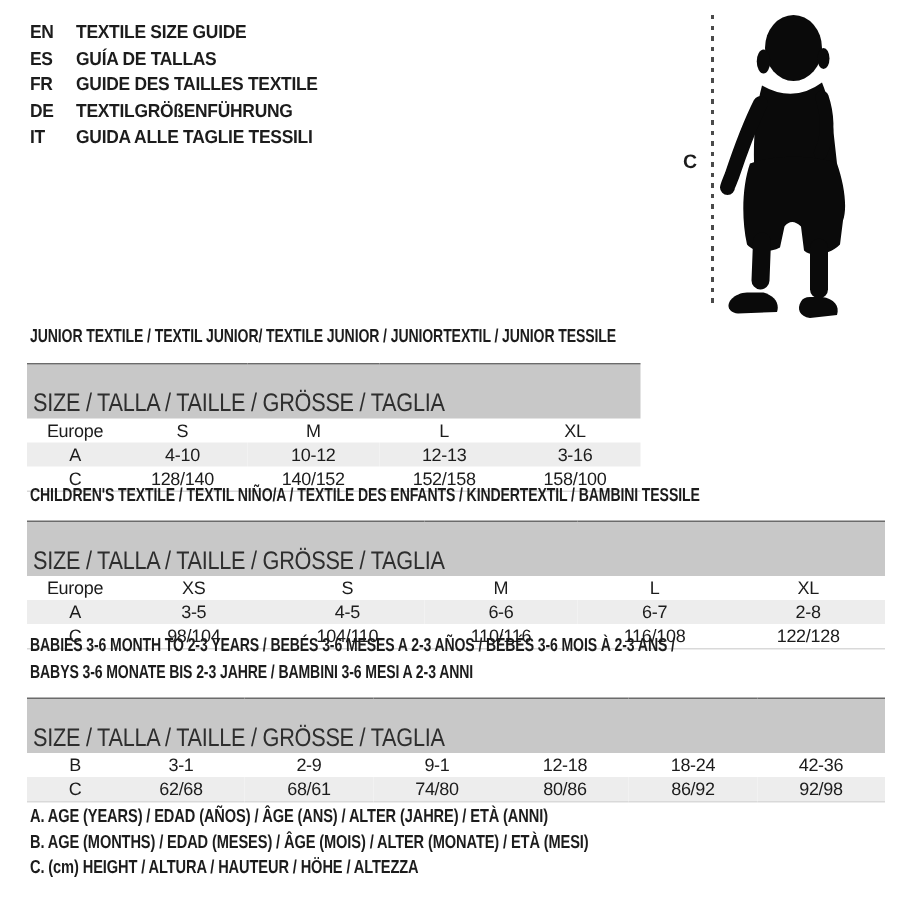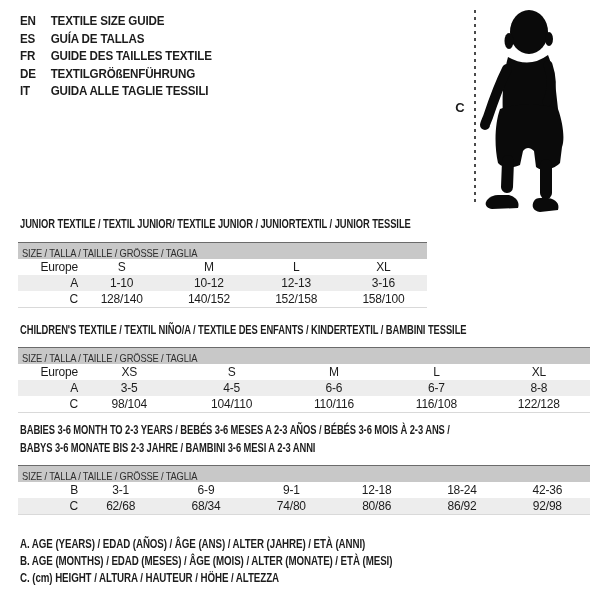--- a/index.html
+++ b/index.html
@@ -51,34 +51,34 @@
   
   .size-table{
     position:absolute;left:18px;
     border-collapse:collapse;table-layout:fixed;
     font-size:12px;color:var(--text);
   }
   .size-table th{
     background:var(--header_bar);
     border-top:1px solid var(--bar_top_line);
     font-weight:normal;text-align:left;
-    height:13px;padding:4px 0 0 4px;
-    font-size:11px;color:#2e2e2e;
+    height:13px;padding:16px 0 0 4px;
+    font-size:17px;color:#2e2e2e;
     white-space:nowrap;overflow:visible;
   }
   .condense{
     display:inline-block;
     transform:scaleX(.85);transform-origin:0 50%;
     letter-spacing:-0.2px;
   }
   .size-table td{
     height:16px;text-align:center;padding:0;
     letter-spacing:-0.2px;white-space:nowrap;
   }
-  .size-table td.row-label{text-align:right;padding-left:4px;}
+  .size-table td.row-label{text-align:center;padding-left:4px;}
   .size-table tr.shaded td{background:var(--row_shaded);}
   .size-table tbody tr:last-child td{border-bottom:1px solid var(--table_border);}
   .col-label{width:60px;}
   .w-junior{width:409px;}
   .w-full{width:572px;}
   
   .footnotes{
     position:absolute;left:20px;top:536px;
     font-weight:bold;font-size:12.5px;line-height:17px;
     letter-spacing:-0.1px;white-space:nowrap;
@@ -146,21 +146,21 @@
   <tbody>
     <tr>
       <td class="row-label">Europe</td>
       <td>S</td>
       <td>M</td>
       <td>L</td>
       <td>XL</td>
     </tr>
     <tr class="shaded">
       <td class="row-label">A</td>
-      <td>1-10</td>
+      <td>4-10</td>
       <td>10-12</td>
       <td>12-13</td>
       <td>3-16</td>
     </tr>
     <tr>
       <td class="row-label">C</td>
       <td>128/140</td>
       <td>140/152</td>
       <td>152/158</td>
       <td>158/100</td>
@@ -191,21 +191,21 @@
       <td>M</td>
       <td>L</td>
       <td>XL</td>
     </tr>
     <tr class="shaded">
       <td class="row-label">A</td>
       <td>3-5</td>
       <td>4-5</td>
       <td>6-6</td>
       <td>6-7</td>
-      <td>8-8</td>
+      <td>2-8</td>
     </tr>
     <tr>
       <td class="row-label">C</td>
       <td>98/104</td>
       <td>104/110</td>
       <td>110/116</td>
       <td>116/108</td>
       <td>122/128</td>
     </tr>
   </tbody>
@@ -225,30 +225,30 @@
     </colgroup>
   <thead>
     <tr>
       <th colspan="7"><span class="condense">SIZE / TALLA / TAILLE / GRÖSSE / TAGLIA</span></th>
     </tr>
   </thead>
   <tbody>
     <tr>
       <td class="row-label">B</td>
       <td>3-1</td>
-      <td>6-9</td>
+      <td>2-9</td>
       <td>9-1</td>
       <td>12-18</td>
       <td>18-24</td>
       <td>42-36</td>
     </tr>
     <tr class="shaded">
       <td class="row-label">C</td>
       <td>62/68</td>
-      <td>68/34</td>
+      <td>68/61</td>
       <td>74/80</td>
       <td>80/86</td>
       <td>86/92</td>
       <td>92/98</td>
     </tr>
   </tbody>
 </table>
 
 <div class="footnotes">
   <div>A. AGE (YEARS) / EDAD (AÑOS) / ÂGE (ANS) / ALTER (JAHRE) / ETÀ (ANNI)</div>

